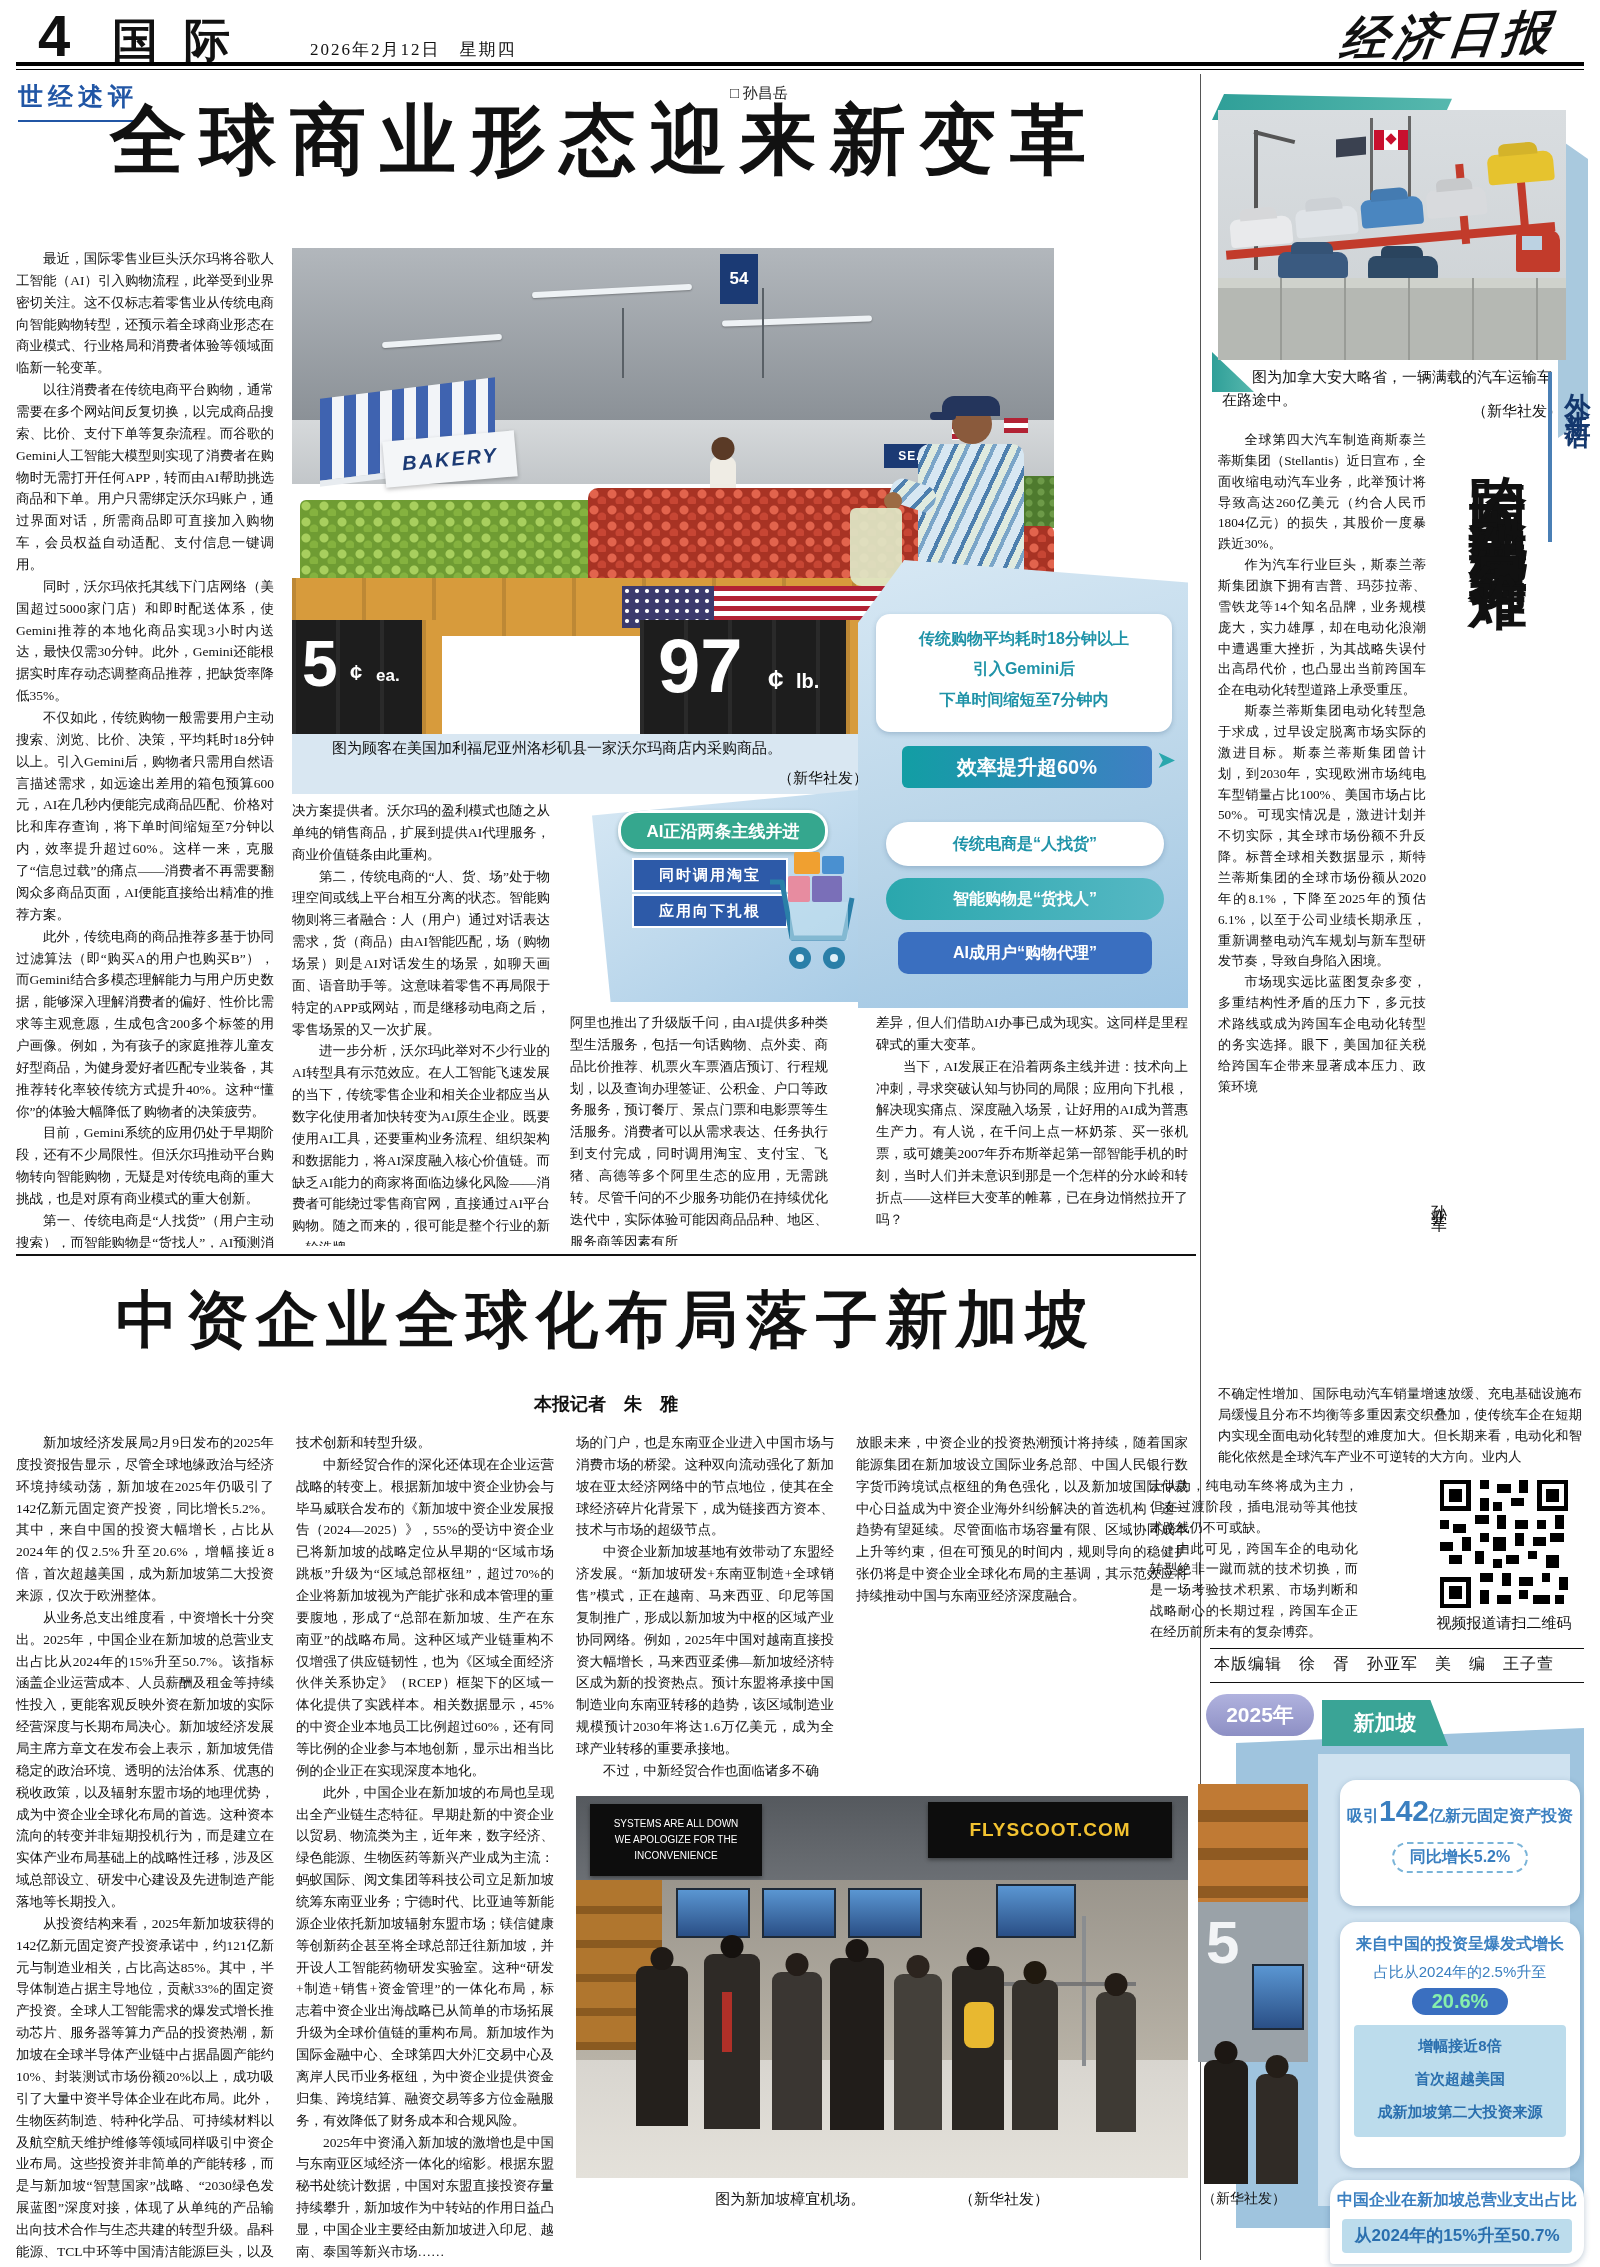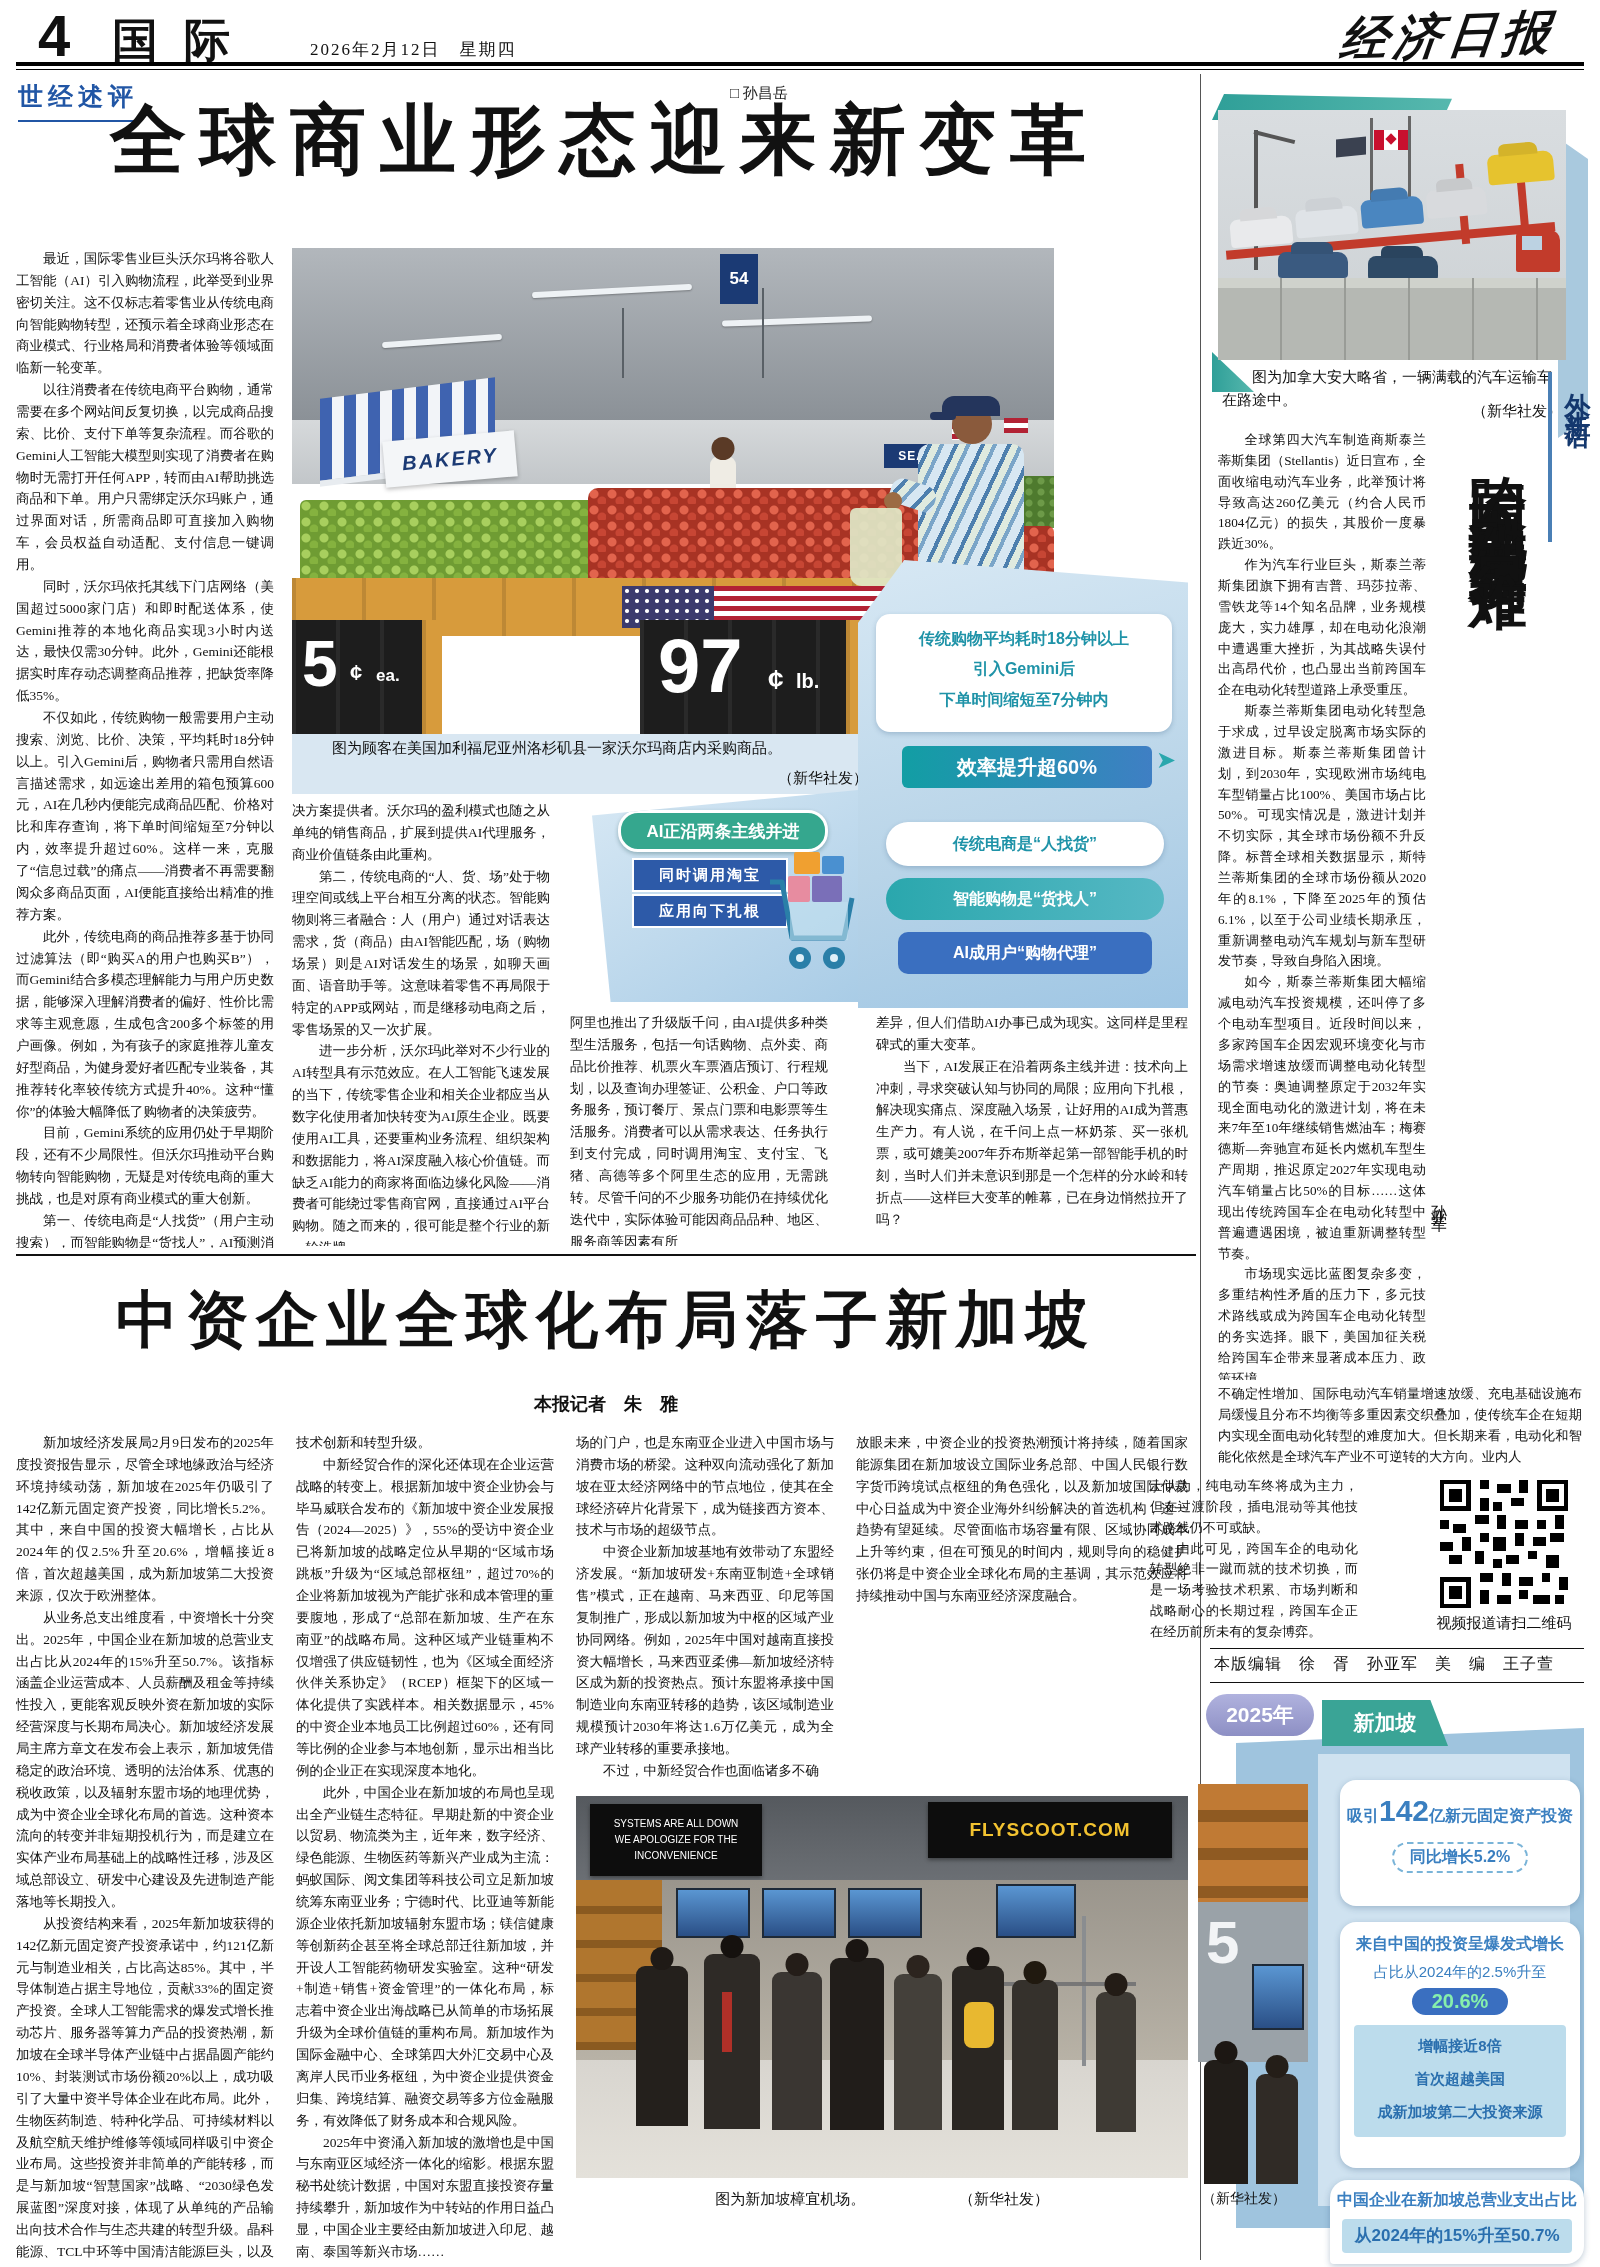--- a/index.html
+++ b/index.html
@@ -305,21 +305,20 @@
 </div>
 
 <div class="abs vlabel" style="left:1548px;top:372px;height:170px;">外企新语</div>
 <div class="abs sans vheadline" style="left:1462px;top:430px;height:770px;">跨国车企电动化转型知易行难</div>
 <div class="abs vauthor" style="left:1428px;top:1192px;height:120px;">孙亚军</div>
 
 <div class="abs col colsm" style="left:1218px;top:430px;width:208px;height:950px;">
     <p>全球第四大汽车制造商斯泰兰蒂斯集团（Stellantis）近日宣布，全面收缩电动汽车业务，此举预计将导致高达260亿美元（约合人民币1804亿元）的损失，其股价一度暴跌近30%。</p>
     <p>作为汽车行业巨头，斯泰兰蒂斯集团旗下拥有吉普、玛莎拉蒂、雪铁龙等14个知名品牌，业务规模庞大，实力雄厚，却在电动化浪潮中遭遇重大挫折，为其战略失误付出高昂代价，也凸显出当前跨国车企在电动化转型道路上承受重压。</p>
     <p>斯泰兰蒂斯集团电动化转型急于求成，过早设定脱离市场实际的激进目标。斯泰兰蒂斯集团曾计划，到2030年，实现欧洲市场纯电车型销量占比100%、美国市场占比50%。可现实情况是，激进计划并不切实际，其全球市场份额不升反降。标普全球相关数据显示，斯特兰蒂斯集团的全球市场份额从2020年的8.1%，下降至2025年的预估6.1%，以至于公司业绩长期承压，重新调整电动汽车规划与新车型研发节奏，导致自身陷入困境。</p>
-    <p>如今，斯泰兰蒂斯集团大幅缩减电动汽车投资规模，还叫停了多个电动车型项目。近段时间以来，多家跨国车企因宏观环境变化与市场需求增速放缓而调整电动化转型的节奏：奥迪调整原定于2032年实现全面电动化的激进计划，将在未来7年至10年继续销售燃油车；梅赛德斯—奔驰宣布延长内燃机车型生产周期，推迟原定2027年实现电动汽车销量占比50%的目标……这体现出传统跨国车企在电动化转型中普遍遭遇困境，被迫重新调整转型节奏。</p>
     <p>市场现实远比蓝图复杂多变，多重结构性矛盾的压力下，多元技术路线或成为跨国车企电动化转型的务实选择。眼下，美国加征关税给跨国车企带来显著成本压力、政策环境</p>
   </div>
 <div class="abs col colsm nif" style="left:1218px;top:1384px;width:364px;height:90px;">
     <p>不确定性增加、国际电动汽车销量增速放缓、充电基础设施布局缓慢且分布不均衡等多重因素交织叠加，使传统车企在短期内实现全面电动化转型的难度加大。但长期来看，电动化和智能化依然是全球汽车产业不可逆转的大方向。业内人</p>
   </div>
 <div class="abs col colsm nif" style="left:1150px;top:1476px;width:208px;height:164px;">
     <p>士认为，纯电动车终将成为主力，但在过渡阶段，插电混动等其他技术路线仍不可或缺。</p>
     <p>由此可见，跨国车企的电动化转型绝非一蹴而就的技术切换，而是一场考验技术积累、市场判断和战略耐心的长期过程，跨国车企正在经历前所未有的复杂博弈。</p>
   </div>
 

